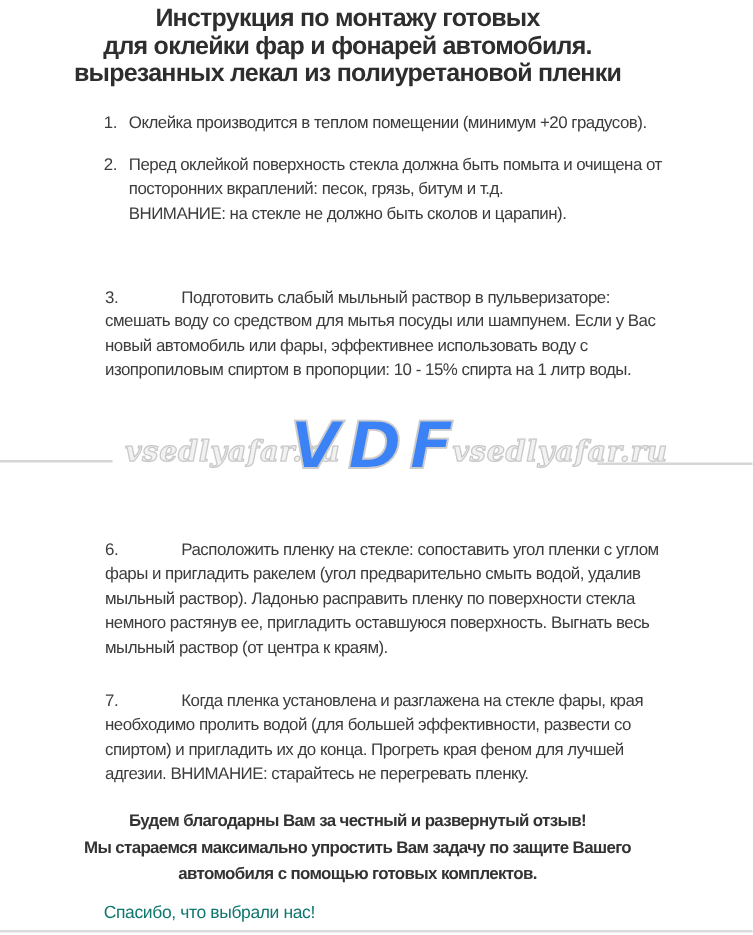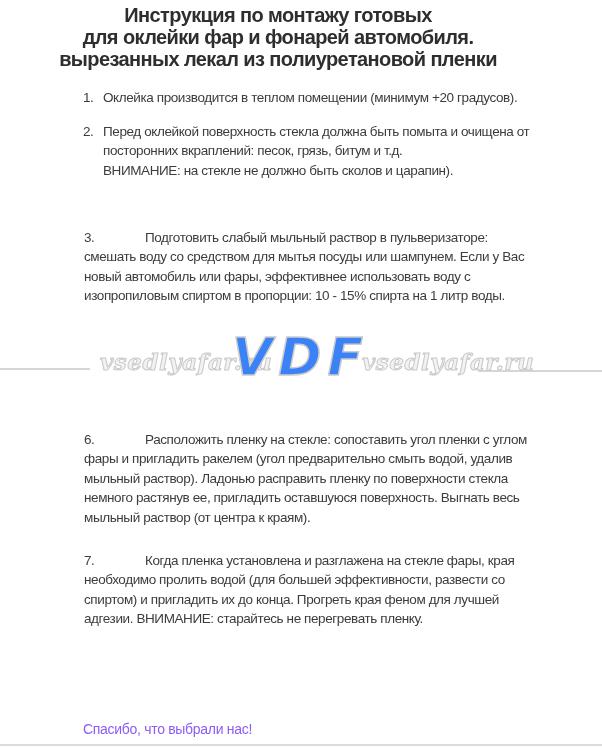--- a/index.html
+++ b/index.html
@@ -51,21 +51,21 @@
   #item-6{top:430px;}
   #item-7{top:551px;}
   
   .closing{
     position:absolute;top:646px;left:0;width:572px;z-index:1;
     text-align:center;font-weight:bold;font-size:13.5px;line-height:21px;
     color:#333333;letter-spacing:-0.5px;
   }
   .footer{
     position:absolute;top:720px;left:83px;z-index:1;
-    font-size:14px;line-height:18px;color:#8b5cf6;letter-spacing:-0.3px;
+    font-size:14px;line-height:18px;color:#0f766e;letter-spacing:-0.3px;
   }
   .bottom-rule{position:absolute;left:0;top:744px;width:602px;height:2px;background:#dcdcdc;z-index:1;}
 </style>
 </head>
 <body>
 
 <div class="page">
 
   <div class="watermark">
     <div class="wm-rule wm-rule-left"></div>
@@ -99,18 +99,23 @@
 
 
   <div class="item item-b" id="item-6">
     <span class="num">6.</span><span class="body">Расположить пленку на стекле: сопоставить угол пленки с углом фары и пригладить ракелем (угол предварительно смыть водой, удалив мыльный раствор). Ладонью расправить пленку по поверхности стекла немного растянув ее, пригладить оставшуюся поверхность. Выгнать весь мыльный раствор (от центра к краям).</span>
   </div>
 
   <div class="item item-b" id="item-7">
     <span class="num">7.</span><span class="body">Когда пленка установлена и разглажена на стекле фары, края необходимо пролить водой (для большей эффективности, развести со спиртом) и пригладить их до конца. Прогреть края феном для лучшей адгезии. ВНИМАНИЕ: старайтесь не перегревать пленку.</span>
   </div>
 
+  <div class="closing">
+    <div>Будем благодарны Вам за честный и развернутый отзыв!</div>
+    <div>Мы стараемся максимально упростить Вам задачу по защите Вашего</div>
+    <div>автомобиля с помощью готовых комплектов.</div>
+  </div>
 
   <div class="footer">Спасибо, что выбрали нас!</div>
 
   <div class="bottom-rule"></div>
 
 </div>
 
 </body></html>

